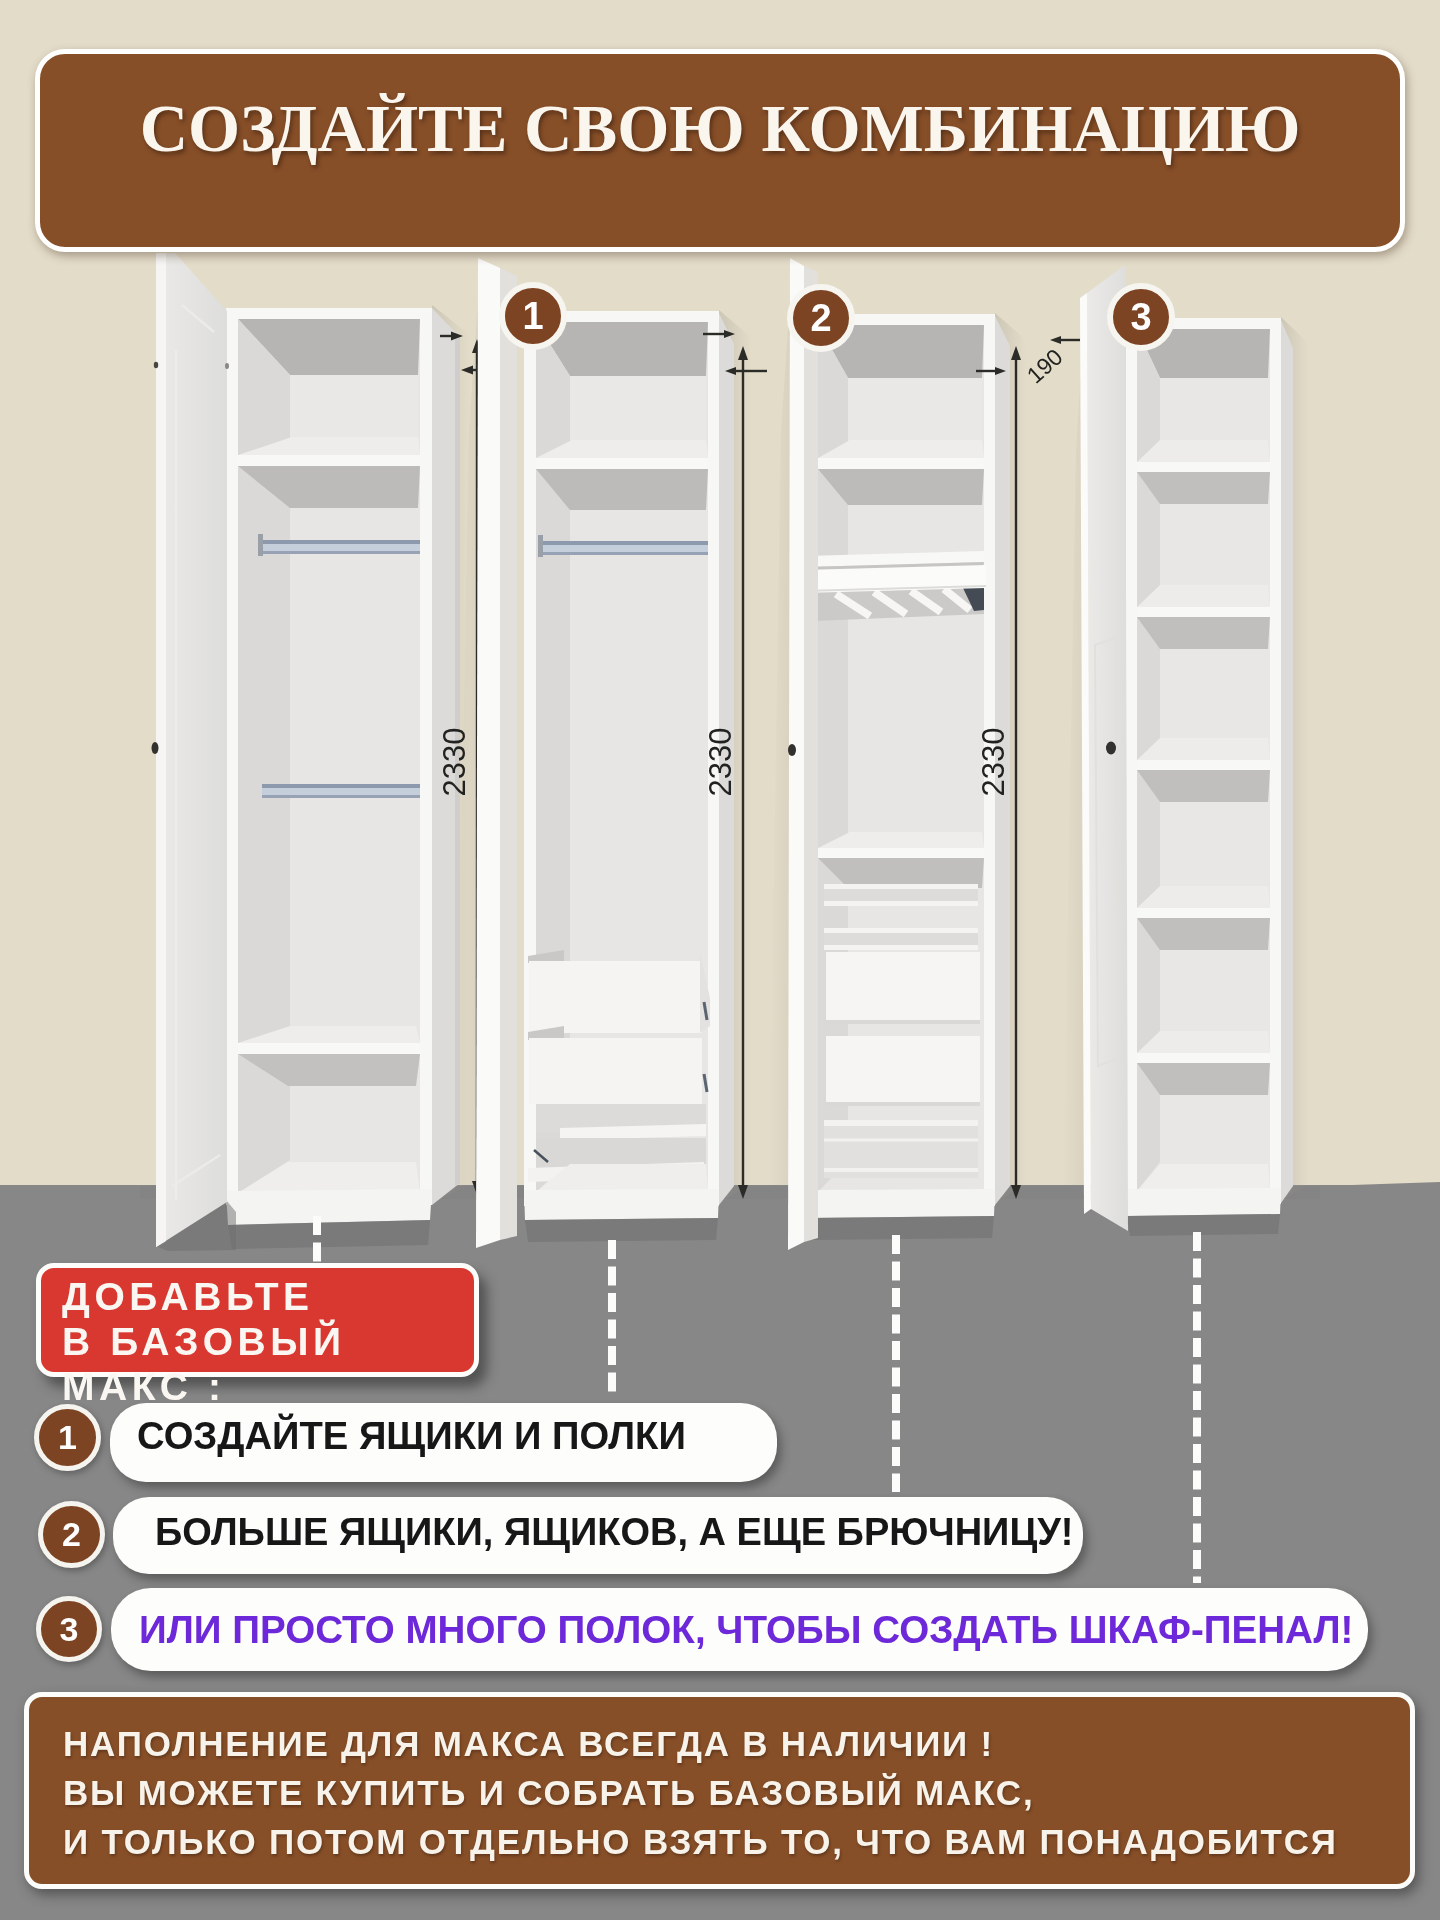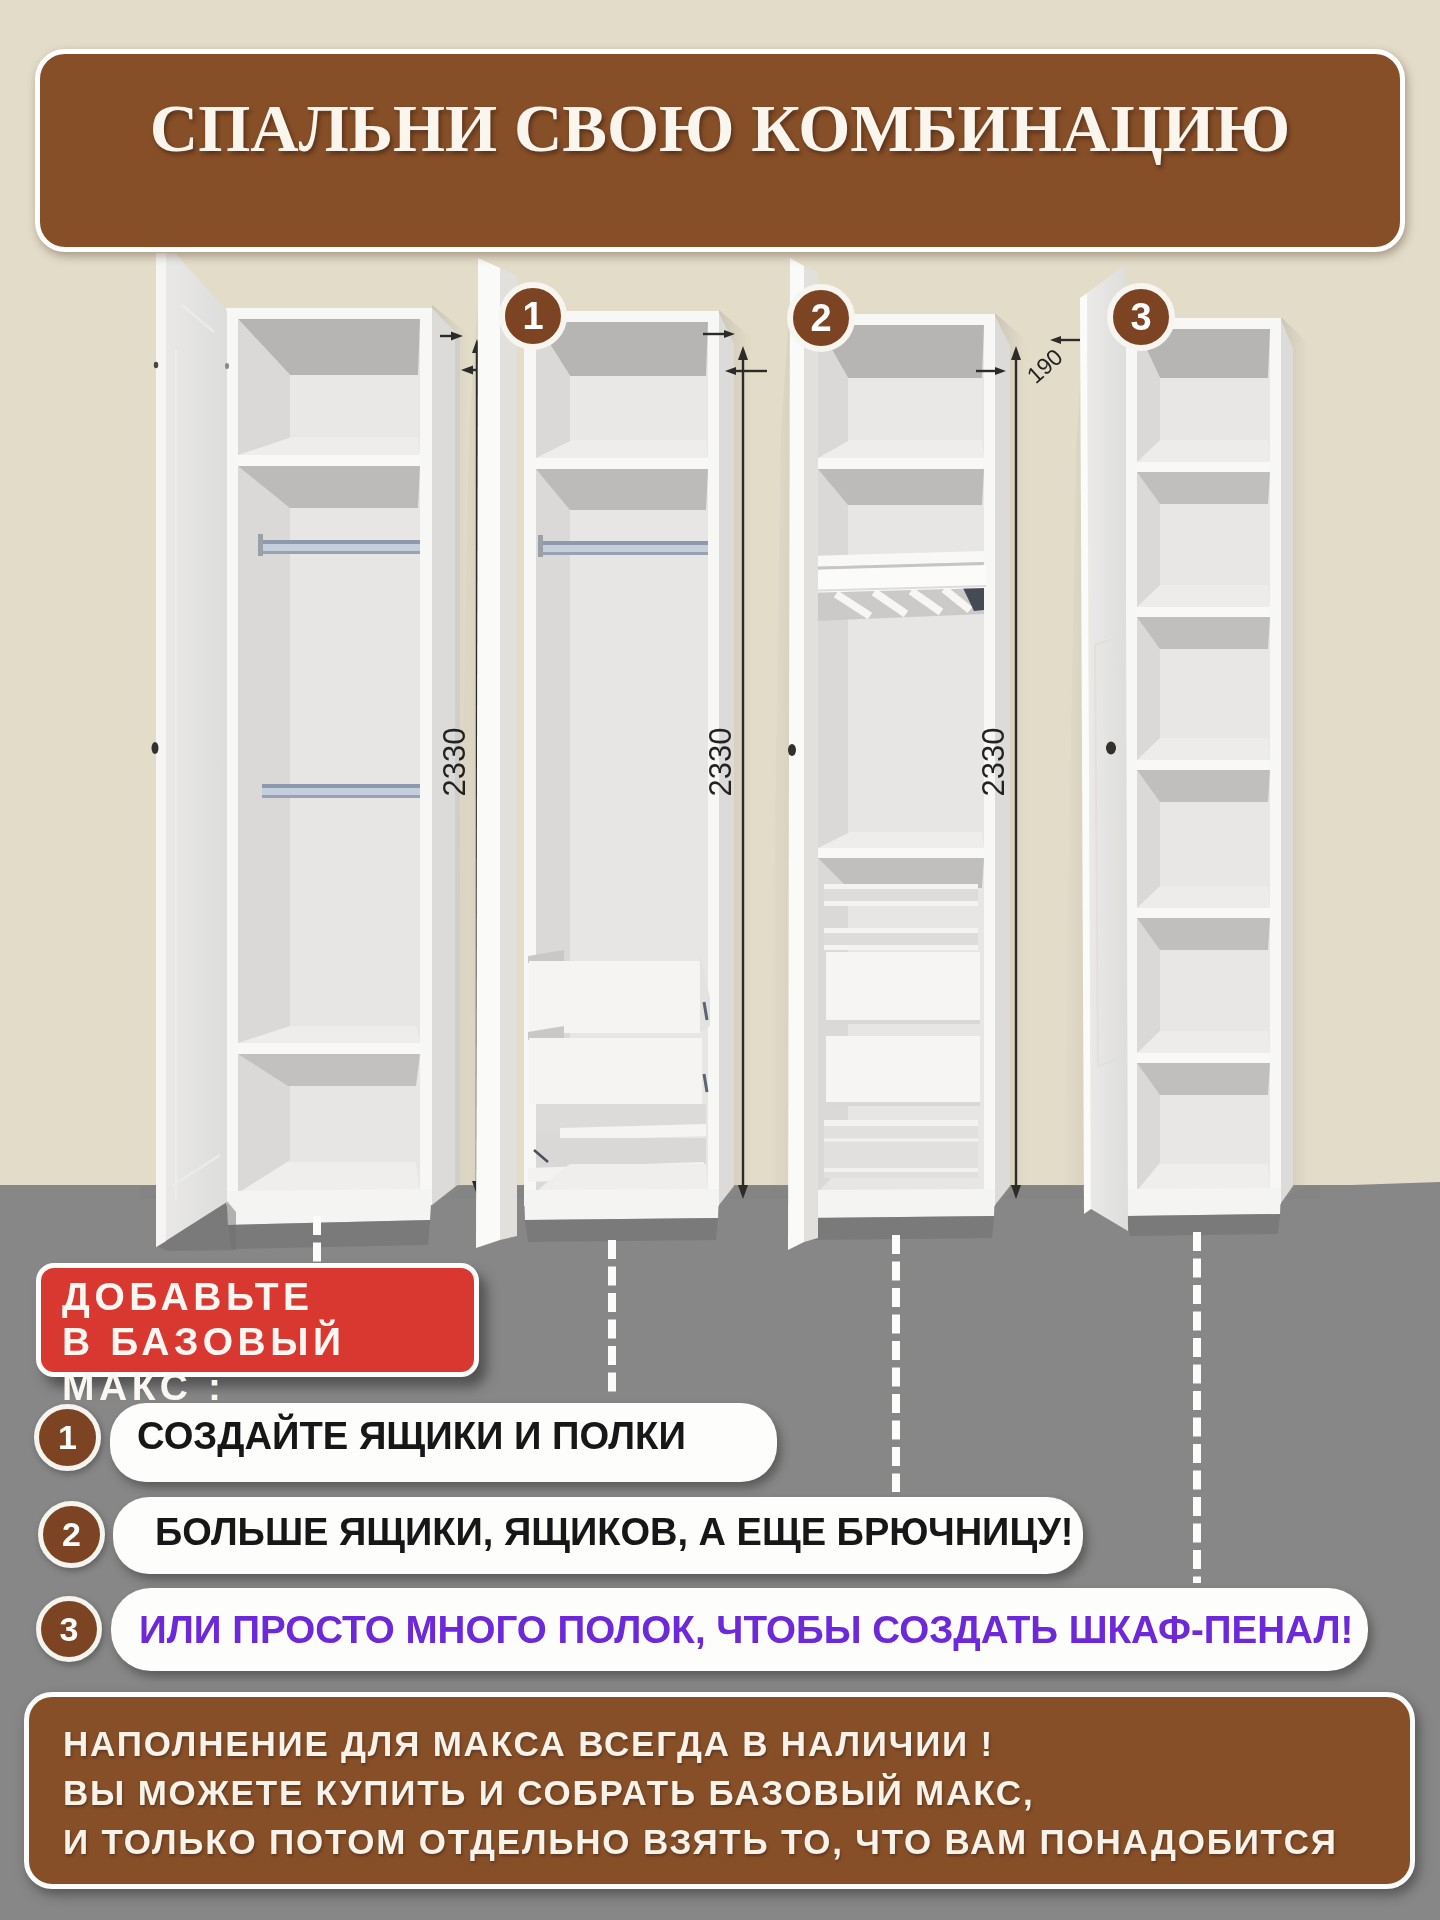--- a/index.html
+++ b/index.html
@@ -311,21 +311,21 @@
 <g>
   <circle cx="1141" cy="317" r="31" fill="#7d4423" stroke="#f7f5f0" stroke-width="6"></circle>
   <text x="1141" y="330" font-size="38" font-weight="bold" fill="#ffffff" text-anchor="middle" font-family="Liberation Sans">3</text>
 </g>
 </svg>
 
 <div class="abs" style="left:35px;top:49px;width:1360px;height:193px;background:#874f28;
      border:5px solid #ffffff;border-radius:30px;box-shadow:2px 4px 10px rgba(90,70,50,.45);">
 
   <div style="text-align:center;margin-top:36px;font-family:'Liberation Serif',serif;font-weight:bold;
-       font-size:67px;color:#faf6ee;text-shadow:2px 3px 4px rgba(40,20,10,.5);">СПАЛЬНИ СВОЮ КОМБИНАЦИЮ</div>
+       font-size:67px;color:#faf6ee;text-shadow:2px 3px 4px rgba(40,20,10,.5);">СОЗДАЙТЕ СВОЮ КОМБИНАЦИЮ</div>
 
 </div>
 
 <div class="abs" style="left:36px;top:1263px;width:433px;height:104px;background:#d93831;
      border:5px solid #fdfdfb;border-radius:18px;box-shadow:8px 10px 12px rgba(40,40,40,.55);">
   <div style="margin:6px 0 0 21px;font-weight:bold;font-size:39px;line-height:45px;letter-spacing:4.6px;color:#faf7f3;">ДОБАВЬТЕ<br>В БАЗОВЫЙ МАКС :</div>
 </div>
 
 <div class="abs" style="left:110px;top:1403px;width:667px;height:79px;background:#fdfdfc;
      border-radius:36px;box-shadow:4px 6px 10px rgba(40,40,40,.45);"></div>
@@ -348,16 +348,16 @@
 <div class="abs" style="left:111px;top:1588px;width:1257px;height:83px;background:#fdfdfc;
      border-radius:40px;box-shadow:4px 6px 10px rgba(40,40,40,.45);"></div>
 
 <div class="abs" style="left:139px;top:1608px;font-weight:bold;font-size:38.6px;color:#6d28d9;">ИЛИ ПРОСТО МНОГО ПОЛОК, ЧТОБЫ СОЗДАТЬ ШКАФ-ПЕНАЛ!</div>
 
 <div class="abs" style="left:36px;top:1596px;width:56px;height:56px;border-radius:50%;background:#7d4423;
      border:5px solid #f6f4ef;box-shadow:2px 3px 6px rgba(40,40,40,.4);color:#fff;font-weight:bold;font-size:34px;
      display:flex;align-items:center;justify-content:center;">3</div>
 
 <div class="abs" style="left:24px;top:1692px;width:1381px;height:187px;background:#874f28;
-     border:5px solid #fdfdfb;border-radius:28px;box-shadow:4px 6px 12px rgba(40,40,40,.5);">
+     border:5px solid #fdfdfb;border-radius:18px;box-shadow:4px 6px 12px rgba(40,40,40,.5);">
   <div style="margin:22px 0 0 34px;font-weight:bold;font-size:35px;line-height:49px;letter-spacing:1.8px;color:#f7f3ea;
        text-shadow:1px 2px 3px rgba(40,20,10,.4);">НАПОЛНЕНИЕ ДЛЯ МАКСА ВСЕГДА В НАЛИЧИИ !<br>ВЫ МОЖЕТЕ КУПИТЬ И СОБРАТЬ БАЗОВЫЙ МАКС,<br>И ТОЛЬКО ПОТОМ ОТДЕЛЬНО ВЗЯТЬ ТО, ЧТО ВАМ ПОНАДОБИТСЯ</div>
 </div>
 
 </body></html>

